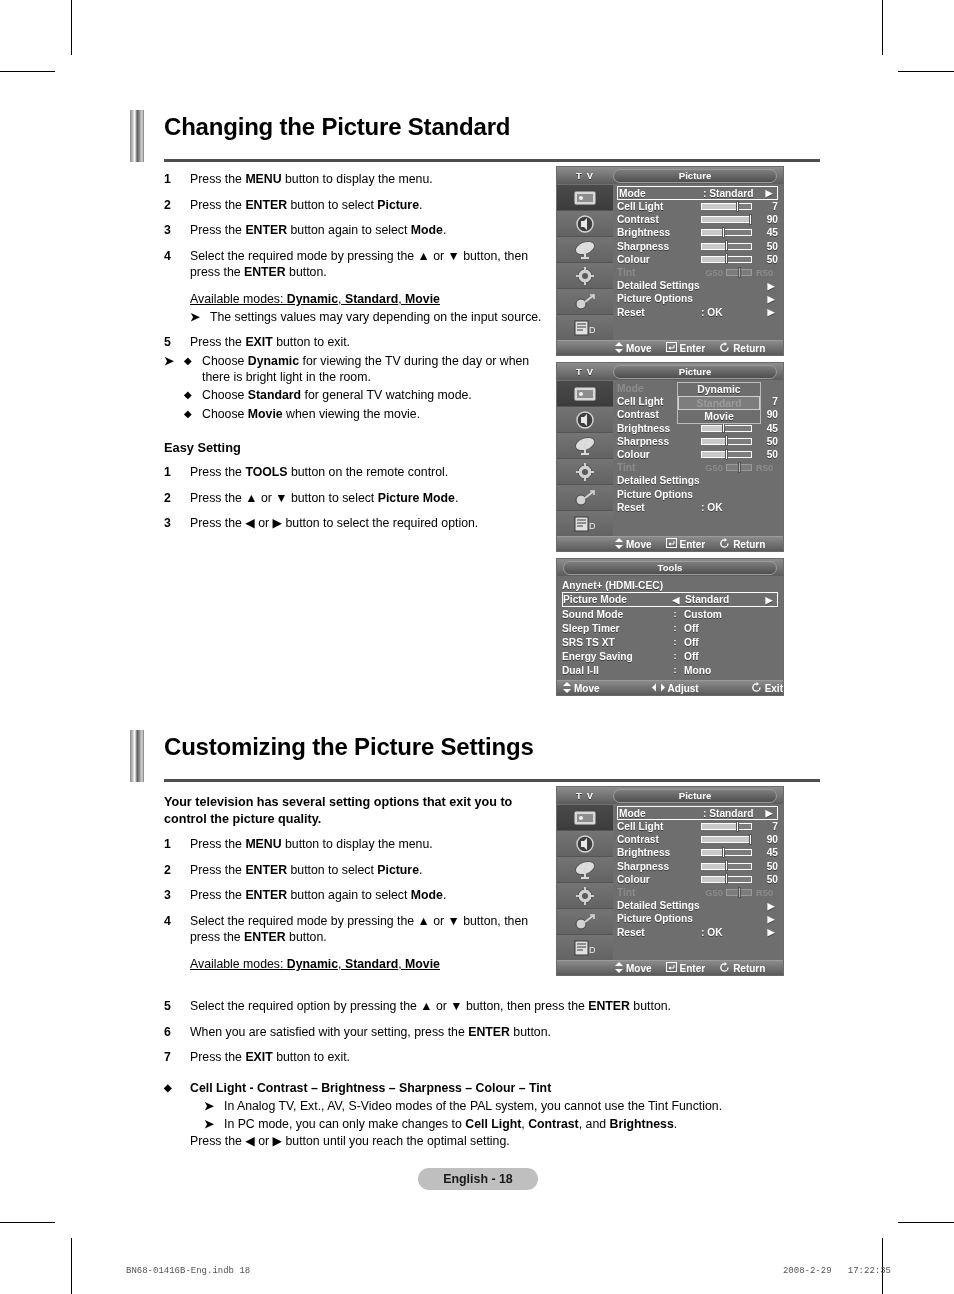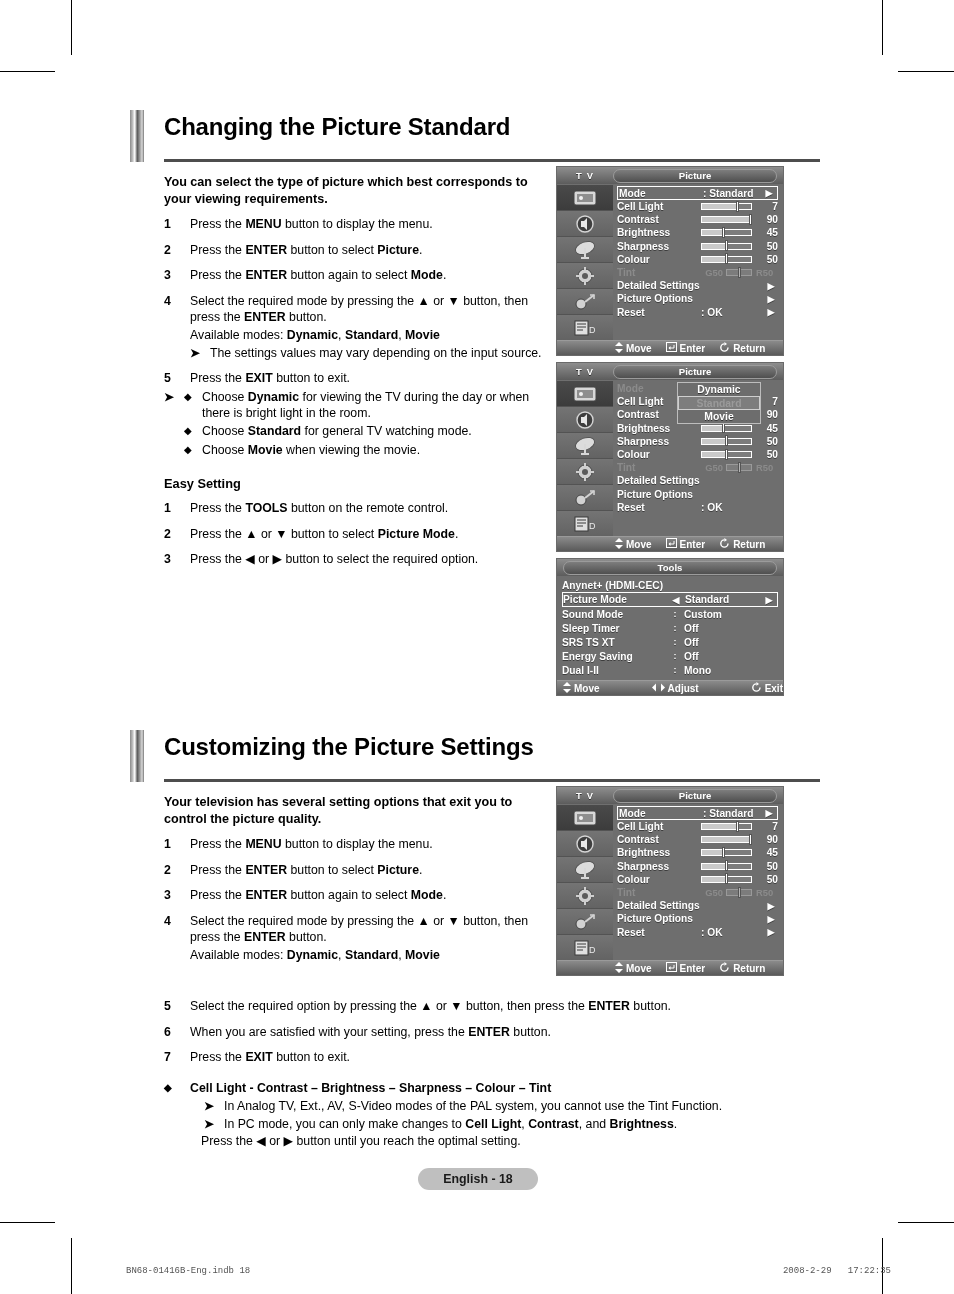--- a/index.html
+++ b/index.html
@@ -74,21 +74,21 @@
   
   .step {
     display: flex;
     font-size: 12.3px;
     line-height: 16.6px;
     margin-top: 9px;
   }
   .step .num { width: 26px; flex: 0 0 26px; font-weight: bold; }
   .step .txt { flex: 1; }
 
-  .sub { margin-top: 1px; }
+  .sub { margin-top: 10px; text-decoration: underline; }
 
   
   .note {
     display: flex;
     font-size: 12.3px;
     line-height: 16.4px;
     margin-top: 1px;
   }
   .note .gl { width: 20px; flex: 0 0 20px; text-align: left; }
   .note .nt { flex: 1; }
@@ -368,21 +368,20 @@
   <div class="section">
     <div class="sec-head">
       <div class="sec-bar"></div>
       <div class="sec-title">Changing the Picture Standard</div>
     </div>
     <div class="sec-rule"></div>
 
     <div class="body-row">
       <div class="col-left">
 
-        <div class="lead">You can select the type of picture which best corresponds to your viewing requirements.</div>
 
         <div class="step">
           <div class="num">1</div>
           <div class="txt">Press the <b>MENU</b> button to display the menu.</div>
         </div>
 
         <div class="step">
           <div class="num">2</div>
           <div class="txt">Press the <b>ENTER</b> button to select <b>Picture</b>.</div>
         </div>
@@ -1121,21 +1120,21 @@
         <div class="txt">
           <b>Cell Light - Contrast – Brightness – Sharpness – Colour – Tint</b>
           <div class="note" style="padding-left:14px;margin-top:2px;">
             <div class="gl arrowglyph">➤</div>
             <div class="nt">In Analog TV, Ext., AV, S-Video modes of the PAL system, you cannot use the Tint Function.</div>
           </div>
           <div class="note" style="padding-left:14px;margin-top:1px;">
             <div class="gl arrowglyph">➤</div>
             <div class="nt">In PC mode, you can only make changes to <b>Cell Light</b>, <b>Contrast</b>, and <b>Brightness</b>.</div>
           </div>
-          <div style="margin-top:1px;margin-left:11px;">Press the ◀ or ▶ button until you reach the optimal setting.</div>
+          <div style="margin-top:1px;">Press the ◀ or ▶ button until you reach the optimal setting.</div>
         </div>
       </div>
     </div>
   </div>
 
 </div>
 
 <div class="pagepill">English - 18</div>
 
 <div class="printfoot">

